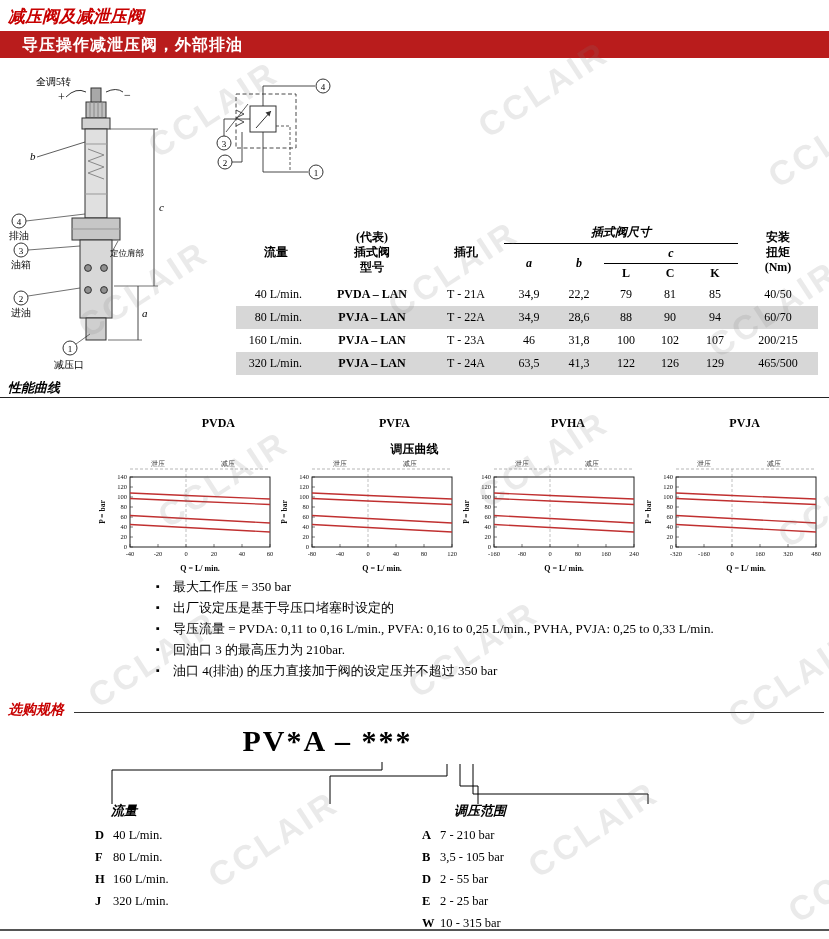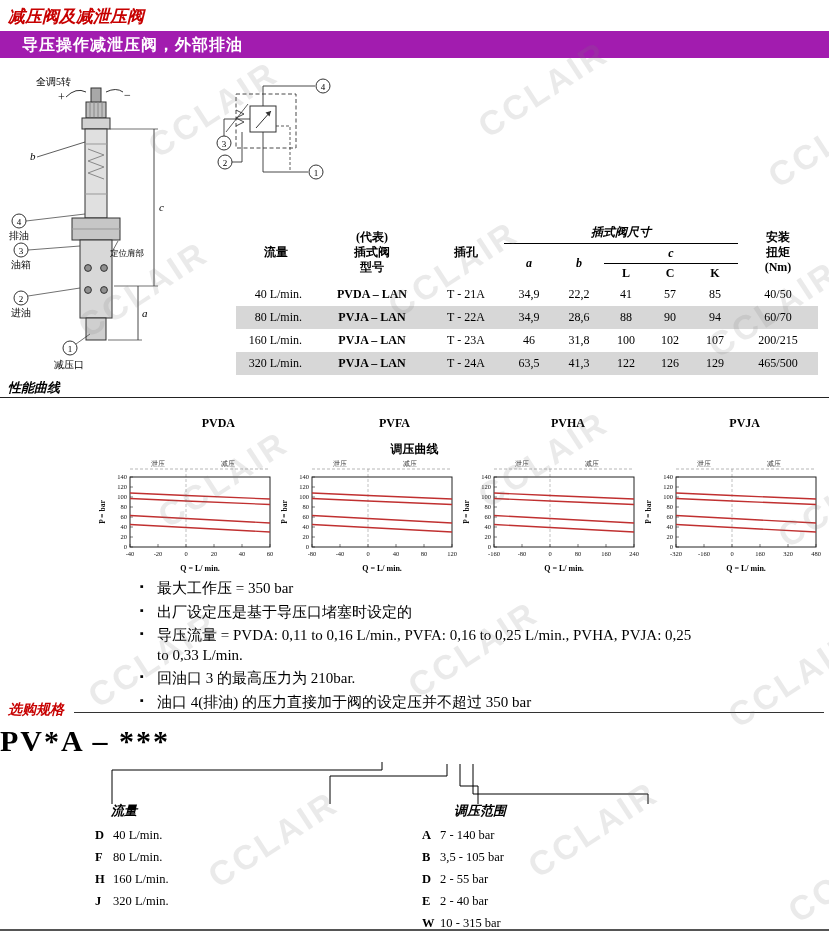--- a/index.html
+++ b/index.html
@@ -5,21 +5,21 @@
   *{box-sizing:border-box;margin:0;padding:0}
   html,body{width:829px;height:939px}
   body{background:#fff;font-family:"Liberation Serif","DejaVu Serif",serif;color:#000;position:relative;overflow:hidden}
   .page{position:absolute;inset:0}
   
   .wm-layer{position:absolute;inset:0;pointer-events:none;z-index:5}
   .wm{position:absolute;font-family:"Liberation Sans","DejaVu Sans",sans-serif;font-size:34px;font-weight:bold;
       color:rgba(125,125,125,0.16);transform:rotate(-33deg);letter-spacing:3px;white-space:nowrap}
   
   .top-title{position:absolute;left:8px;top:5px;font-size:17px;font-weight:bold;font-style:italic;color:#c70000;z-index:2}
-  .banner{position:absolute;left:0;top:31px;width:829px;height:27px;background:#a21caf;color:#fff;font-size:16px;
+  .banner{position:absolute;left:0;top:31px;width:829px;height:27px;background:#b91c1c;color:#fff;font-size:16px;
       font-weight:bold;line-height:27px;padding-left:22px;z-index:2;letter-spacing:1px}
   
   .valve-fig{position:absolute;left:6px;top:74px;z-index:1}
   .schematic-fig{position:absolute;left:198px;top:78px;z-index:1}
   svg text{font-family:"Liberation Serif","DejaVu Serif",serif}
   
   .spec-table{position:absolute;left:236px;top:222px;width:582px;border-collapse:collapse;font-size:12px;z-index:1;
       table-layout:fixed;text-align:center}
   .spec-table th{font-weight:bold;padding:2px 4px;vertical-align:bottom}
   .spec-table td{padding:4px 4px}
@@ -33,27 +33,27 @@
   .spec-table .flow-cell{text-align:right;padding-right:14px}
   
   .perf-title{position:absolute;left:8px;top:379px;font-size:13px;font-weight:bold;font-style:italic;z-index:2}
   .perf-rule{position:absolute;left:0;top:397px;width:829px;border-top:1px solid #222;z-index:1}
   .chart-titles{position:absolute;left:60px;top:416px;width:700px;display:flex;z-index:1}
   .chart-titles div{flex:1;text-align:right;font-weight:bold;font-size:12px}
   .charts-subtitle{position:absolute;left:0;top:441px;width:829px;text-align:center;font-weight:bold;font-size:12px;z-index:1}
   .charts-row{position:absolute;left:96px;top:457px;width:728px;display:flex;z-index:1}
   .chart-cell{flex:1}
   
-  .notes{position:absolute;left:140px;top:579px;width:560px;z-index:1;list-style:none;font-size:15px}
+  .notes{position:absolute;left:156px;top:579px;width:560px;z-index:1;list-style:none;font-size:13px}
   .notes li{position:relative;padding-left:17px;margin-bottom:4px;line-height:1.3}
   .notes li::before{content:"▪";position:absolute;left:0;top:0;font-size:11px}
   
   .order-title{position:absolute;left:8px;top:701px;font-size:14px;font-weight:bold;font-style:italic;color:#c70000;z-index:2}
   .order-rule{position:absolute;left:74px;top:712px;width:750px;border-top:1px solid #333;z-index:1}
-  .model-code{position:absolute;left:0;top:724px;width:655px;font-size:30px;font-weight:bold;
+  .model-code{position:absolute;left:0;top:724px;width:655px;text-align:center;font-size:30px;font-weight:bold;
       letter-spacing:2px;z-index:1}
   .connectors{position:absolute;left:0;top:760px;z-index:1}
   .order-group{position:absolute;z-index:1;font-size:12.5px}
   .order-group .hd{font-weight:bold;font-style:italic;font-size:13px;margin-bottom:8px}
   .order-item{display:flex;margin-bottom:7px;line-height:15px}
   .order-item .code{font-weight:bold;width:18px}
   .g0{left:95px;top:802px}.g0 .hd{padding-left:16px}
   .g1{left:250px;top:802px}.g1 .hd{padding-left:48px}
   .g2{left:422px;top:802px}.g2 .hd{padding-left:32px}
   .g3{left:592px;top:802px}.g3 .hd{padding-left:48px}
@@ -178,22 +178,22 @@
         <th>K</th>
       </tr>
     </thead>
     <tbody>
         <tr>
           <td class="flow-cell">40 L/min.</td>
           <td class="model-cell">PVDA – LAN</td>
           <td>T - 21A</td>
           <td>34,9</td>
           <td>22,2</td>
-          <td>41</td>
-          <td>57</td>
+          <td>79</td>
+          <td>81</td>
           <td>85</td>
           <td>40/50</td>
         </tr>
         <tr class="shaded">
           <td class="flow-cell">80 L/min.</td>
           <td class="model-cell">PVJA – LAN</td>
           <td>T - 22A</td>
           <td>34,9</td>
           <td>28,6</td>
           <td>88</td>
@@ -440,33 +440,33 @@
           <span class="code">J</span>
           <span>320 L/min.</span>
         </div>
       </div>
   </div>
   <div class="order-group g2">
     <div class="hd">调压范围</div>
     <div>
         <div class="order-item">
           <span class="code">A</span>
-          <span>7 - 140 bar</span>
+          <span>7 - 210 bar</span>
         </div>
         <div class="order-item">
           <span class="code">B</span>
           <span>3,5 - 105 bar</span>
         </div>
         <div class="order-item">
           <span class="code">D</span>
           <span>2 - 55 bar</span>
         </div>
         <div class="order-item">
           <span class="code">E</span>
-          <span>2 - 40 bar</span>
+          <span>2 - 25 bar</span>
         </div>
         <div class="order-item">
           <span class="code">W</span>
           <span>10 - 315 bar</span>
         </div>
       </div>
   </div>
 
   <div class="bottom-rule"></div>
   <div class="wm-layer">

